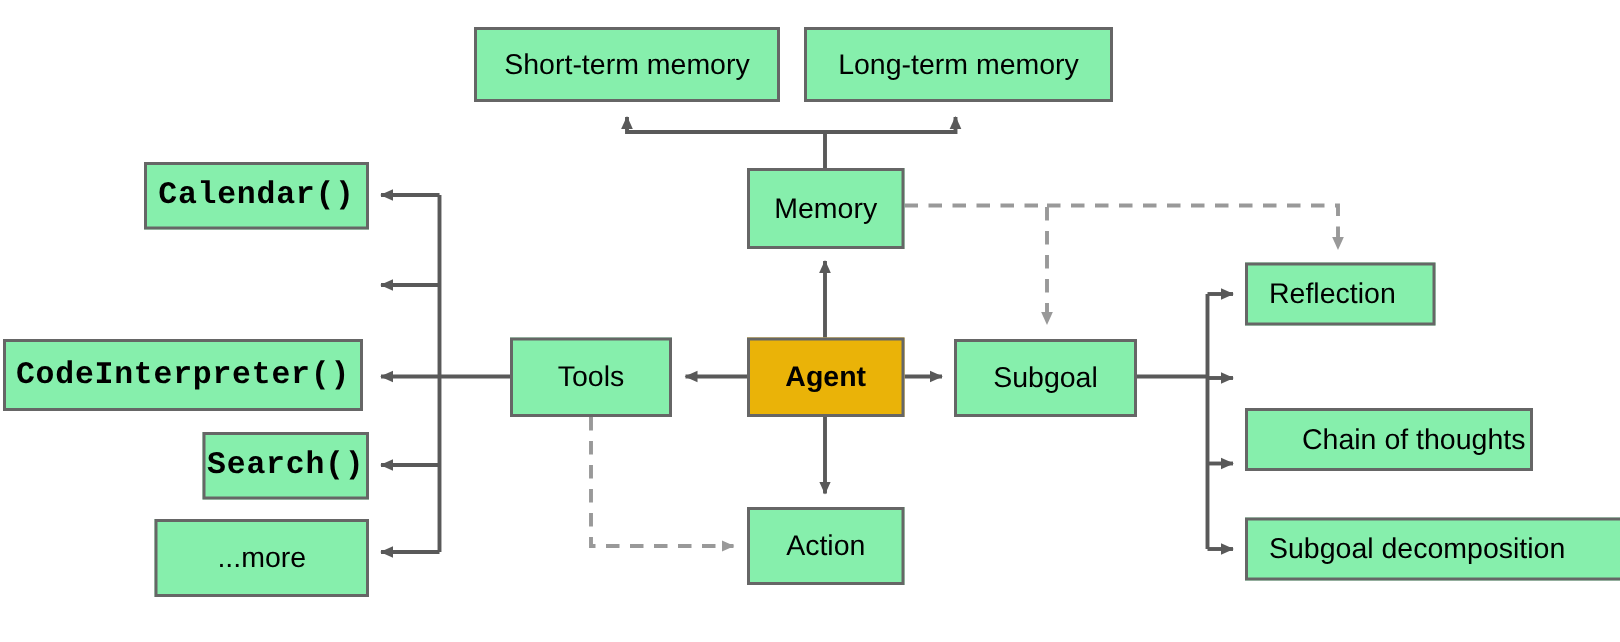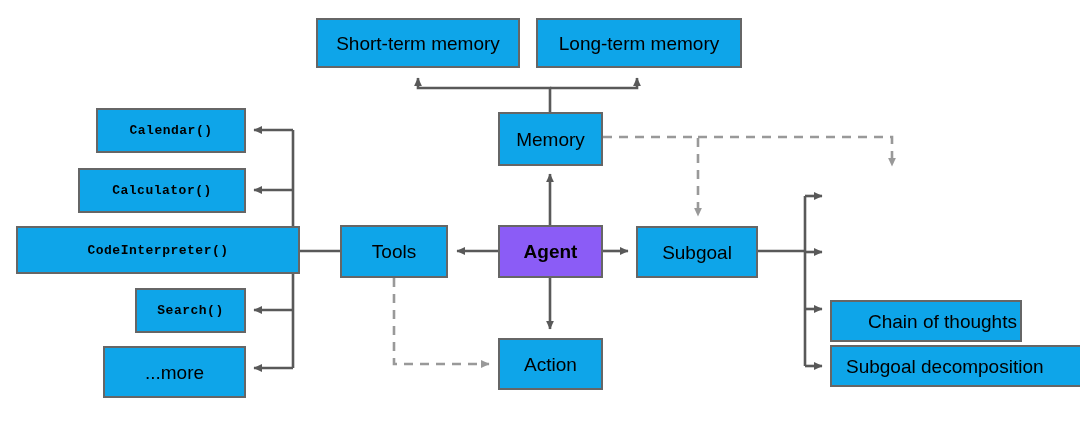--- a/index.html
+++ b/index.html
@@ -24,38 +24,38 @@
     left: 0;
     top: 0;
     width: 1080px;
     height: 428px;
     pointer-events: none;
   }
   .node {
     position: absolute;
     box-sizing: border-box;
     border: 2px solid #666666;
-    background: #0ea5e9;
+    background: #86efac;
     display: flex;
     align-items: center;
     justify-content: center;
     color: #000000;
     font-size: 18px;
     line-height: 1;
     white-space: nowrap;
     z-index: 2;
   }
   .node.mono {
     font-family: "Liberation Mono", "DejaVu Sans Mono", monospace;
     font-weight: bold;
-    font-size: 13px;
+    font-size: 21px;
     letter-spacing: 0.5px;
   }
   .node.accent {
-    background: #8b5cf6;
+    background: #eab308;
     font-weight: bold;
   }
   .node.plain {
     font-size: 19px;
   }
   .node.left-text {
     justify-content: flex-start;
     padding-left: 14px;
   }
 </style>
@@ -120,24 +120,21 @@
     <span>Memory</span>
   </div>
 
   <div class="node plain" style="left:536px; top:18px; width:206px; height:50px;">
     <span>Long-term memory</span>
   </div>
 
   <div class="node mono" style="left:96px; top:108px; width:150px; height:45px;">
     <span>Calendar()</span>
   </div>
-  <div class="node mono" style="left:78px; top:168px; width:168px; height:45px;">
-    <span>Calculator()</span>
-  </div>
-  <div class="node mono" style="left:16px; top:226px; width:284px; height:48px;">
+  <div class="node mono" style="left:2px; top:226px; width:240px; height:48px;">
     <span>CodeInterpreter()</span>
   </div>
   <div class="node mono" style="left:135px; top:288px; width:111px; height:45px;">
     <span>Search()</span>
   </div>
   <div class="node plain" style="left:103px; top:346px; width:143px; height:52px;">
     <span>...more</span>
   </div>
 
   <div class="node plain" style="left:340px; top:225px; width:108px; height:53px;justify-content:center;">
@@ -146,20 +143,23 @@
   <div class="node plain accent" style="left:498px; top:225px; width:105px; height:53px;">
     <span>Agent</span>
   </div>
   <div class="node plain" style="left:636px; top:226px; width:122px; height:52px;">
     <span>Subgoal</span>
   </div>
   <div class="node plain" style="left:498px; top:338px; width:105px; height:52px;">
     <span>Action</span>
   </div>
 
-  <div class="node plain left-text" style="left:830px; top:300px; width:192px; height:42px;padding-left:36px;">
+  <div class="node plain left-text" style="left:830px; top:175px; width:127px; height:42px;">
+    <span>Reflection</span>
+  </div>
+  <div class="node plain left-text" style="left:830px; top:272px; width:192px; height:42px;padding-left:36px;">
     <span>Chain of thoughts</span>
   </div>
   <div class="node plain left-text" style="left:830px; top:345px; width:291px; height:42px;">
     <span>Subgoal decomposition</span>
   </div>
 
 </div>
 
 </body></html>

